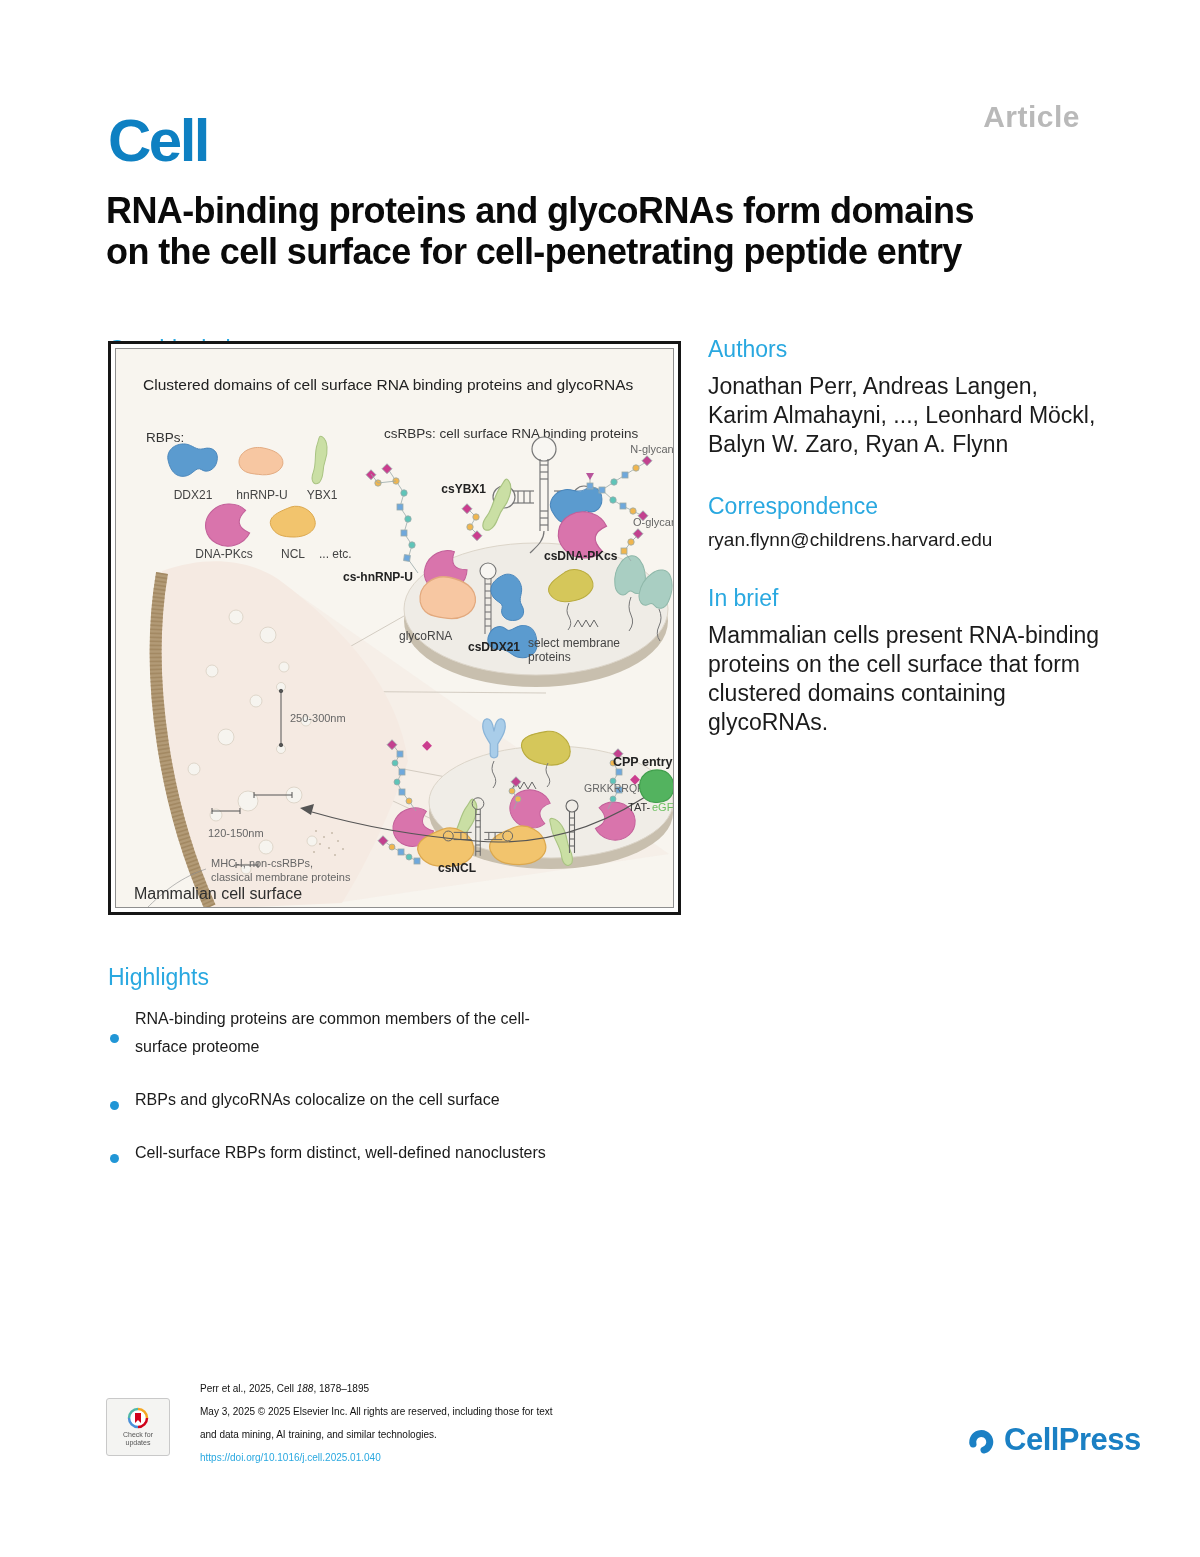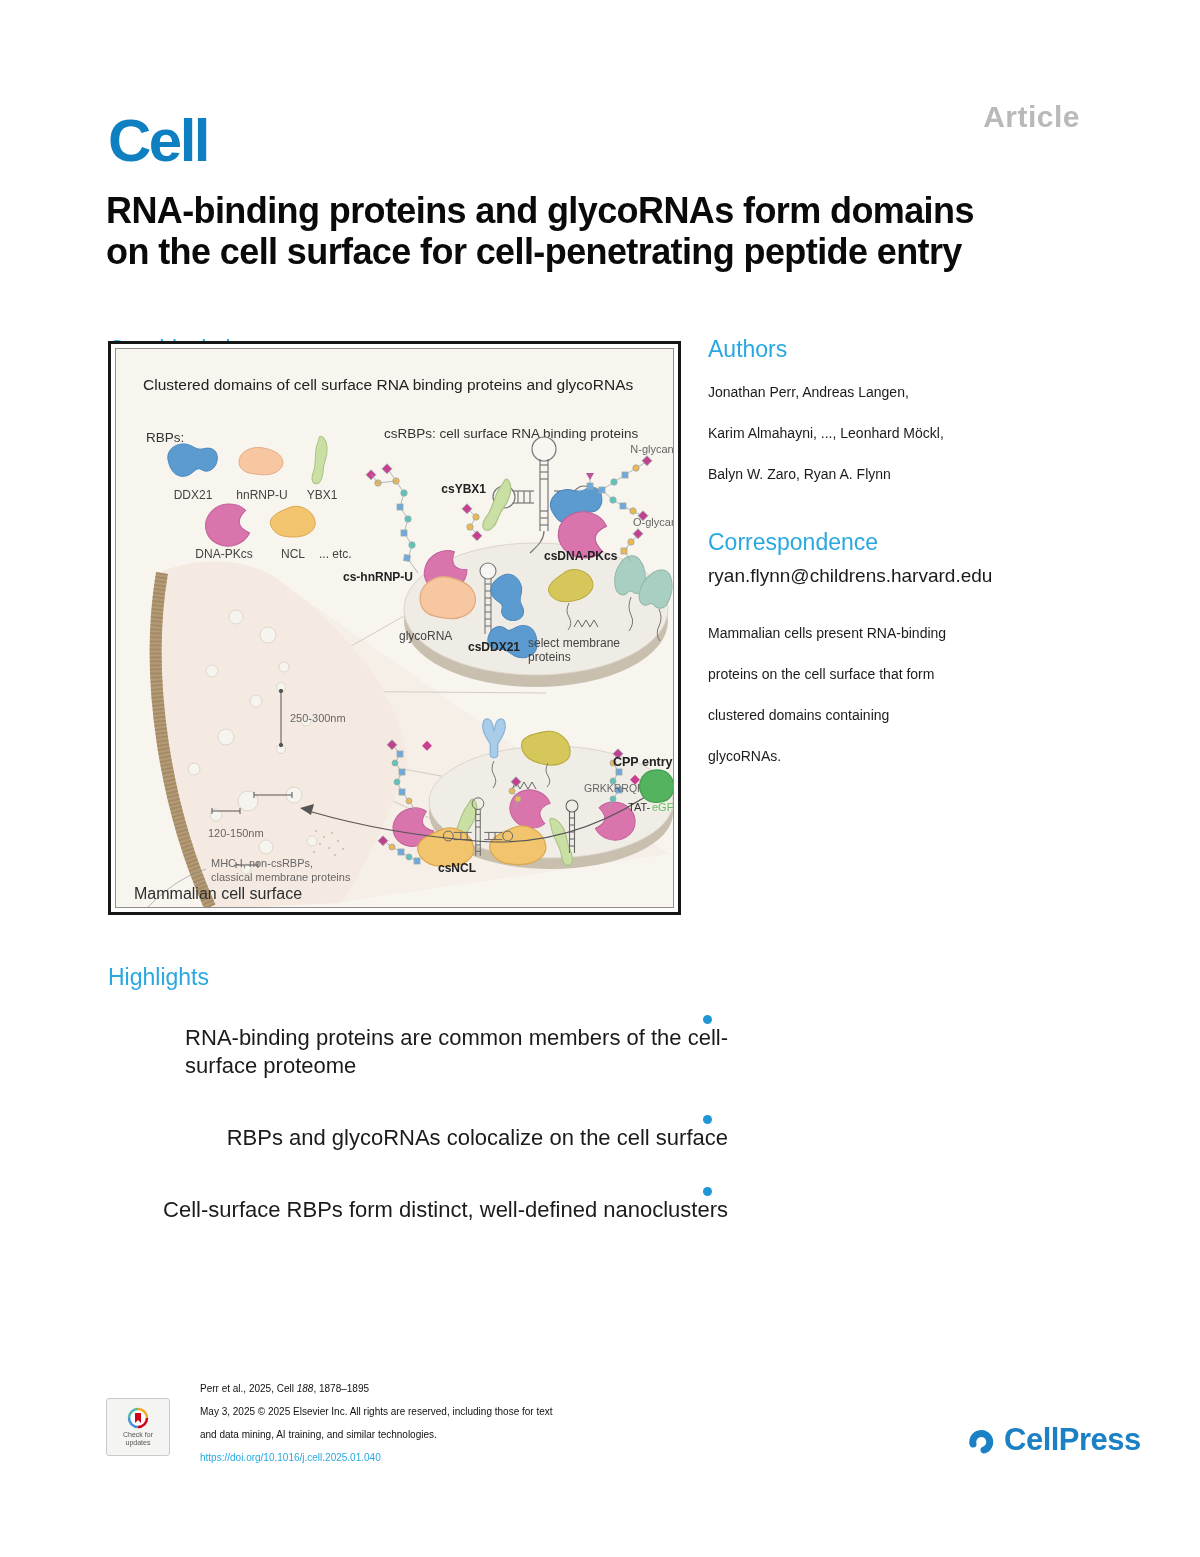--- a/index.html
+++ b/index.html
@@ -14,27 +14,27 @@
   .blue-head { color:#29a8e0; font-size:23px; font-weight:normal;margin-top:34px; }
   .ga-heading { position:absolute; top:302px; left:108px; }
 
   .ga-box { position:absolute; top:341px; left:108px; width:573px; height:574px; border:3px solid #161616; background:#fff; padding:4px; }
   .ga-inner { width:100%; height:100%; border:1px solid #8f8f8f; background:#e5e5e5; overflow:hidden;text-align:center; }
   .ga-inner svg { display:block; }
 
   .right-col { position:absolute; left:708px; top:302px; width:392px; }
   .right-col .sec { margin-bottom:26px; }
   .right-col h2 { margin-bottom:9px; }
-  .authors-names, .inbrief-text { font-size:14px; line-height:41px; color:#1b1b1b; white-space:pre-line; }
+  .authors-names, .inbrief-text { font-size:23px; line-height:29px; color:#1b1b1b; white-space:pre-line; }
   .email { font-size:19px; color:#1b1b1b; }
 
   .highlights { position:absolute; left:108px; top:930px; width:620px; }
   .highlights h2 { margin-bottom:14px; }
   .highlights ul { list-style:none; }
-  .highlights li { display:flex; align-items:flex-end; margin-bottom:25px; font-size:22px; line-height:28px; color:#1b1b1b;flex-direction:column; }
+  .highlights li { display:flex; align-items:center; margin-bottom:25px; font-size:16px; line-height:28px; color:#1b1b1b; }
   .highlights .dot { flex:0 0 auto; width:9px; height:9px; border-radius:50%; background:#2196d6; margin:10px 16px 0 2px; }
   .highlights .hl-text { white-space:pre-line; }
 
   .footer { position:absolute; left:200px; top:1377px; width:640px; font-size:10px; line-height:23px; color:#111; }
   .footer .vol { font-style:italic; }
   .footer .copyright { white-space:pre-line; }
   .doi-link { color:#29a8e0; text-decoration:none; cursor:pointer; }
 
   .check-badge { position:absolute; left:106px; top:1398px; width:64px; height:58px; background:#f4f4f2; border:1px solid #c9c9c9; border-radius:3px; display:flex; flex-direction:column; align-items:center; justify-content:center; cursor:pointer; }
   .check-badge .badge-text { font-size:7px; line-height:8px; color:#555; text-align:center; white-space:pre-line; margin-top:2px; }
@@ -428,20 +428,21 @@
       <h2 class="blue-head">Authors</h2>
       <div class="authors-names">Jonathan Perr, Andreas Langen,
 Karim Almahayni, ..., Leonhard Möckl,
 Balyn W. Zaro, Ryan A. Flynn</div>
     </div>
     <div class="sec">
       <h2 class="blue-head">Correspondence</h2>
       <div class="email">ryan.flynn@childrens.harvard.edu</div>
     </div>
     <div class="sec">
+      <h2 class="blue-head">In brief</h2>
       <div class="inbrief-text">Mammalian cells present RNA-binding
 proteins on the cell surface that form
 clustered domains containing
 glycoRNAs.</div>
     </div>
   </div>
 
   <div class="highlights">
     <h2 class="blue-head">Highlights</h2>
     <ul>

